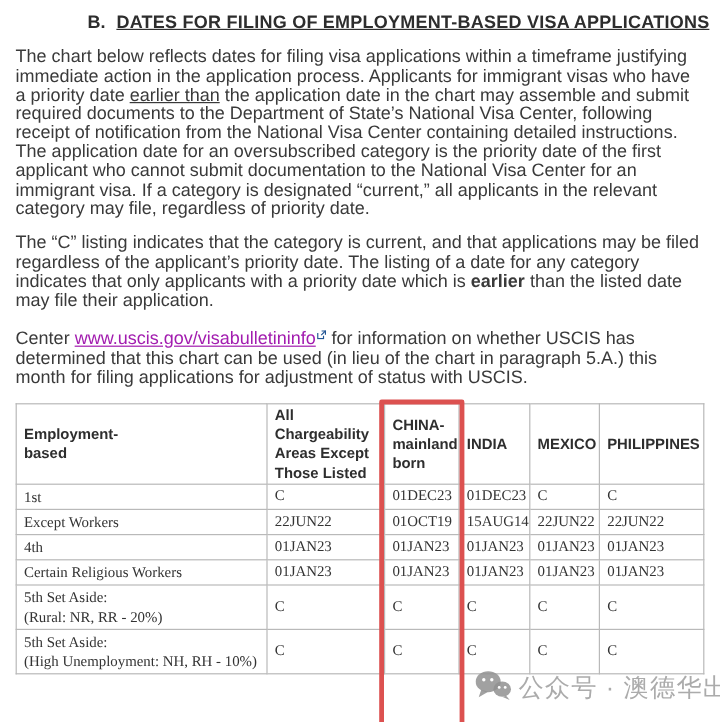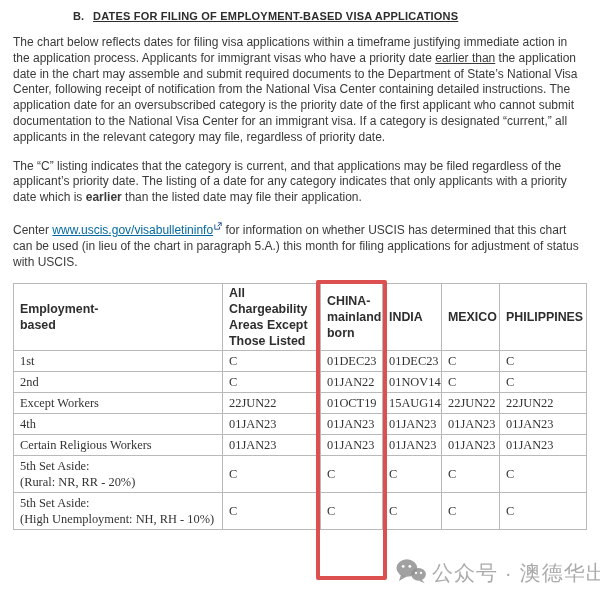--- a/index.html
+++ b/index.html
@@ -3,32 +3,32 @@
 <meta charset="utf-8">
 <style>
   html,body { margin:0; padding:0; background:#ffffff; }
   .page {
     width:600px; height:602px; background:#ffffff; position:relative; overflow:hidden;
     font-family:"Liberation Sans", sans-serif; color:#3a3a3a;
   }
   .content { padding:8px 13px 0 13px; }
 
   .heading {
-    font-size:11px; font-weight:bold; color:#2d2d2d;
+    font-size:15px; font-weight:bold; color:#2d2d2d;
     margin:2px 0 13px 60px; white-space:nowrap;
   }
   .heading .heading-text { text-decoration:underline; margin-left:9px; letter-spacing:0.2px; }
 
   p.body-par {
-    margin:10px 0 13px 0; font-size:12px; line-height:15.8px; color:#3a3a3a;
+    margin:10px 0 13px 0; font-size:15px; line-height:15.8px; color:#3a3a3a;
     width:574px;
   }
   .u { text-decoration:underline; }
   .b { font-weight:bold; }
-  .link { color:#0369a1; text-decoration:underline; cursor:pointer; }
+  .link { color:#a21caf; text-decoration:underline; cursor:pointer; }
   .ext-icon { display:inline-block; vertical-align:4px; margin-left:1px; }
 
   .table-wrap { position:relative; width:573px; }
   table.visa {
     border-collapse:collapse; table-layout:fixed; width:573px;
     font-size:12.4px; color:#333333;
   }
   .visa th, .visa td {
     border:1px solid #b9b9b9; padding:1px 6px; text-align:left;
     vertical-align:middle; overflow:hidden;
@@ -102,28 +102,20 @@
         <tbody>
             <tr>
               <td class="cat">1st</td>
               <td>C</td>
               <td>01DEC23</td>
               <td>01DEC23</td>
               <td>C</td>
               <td>C</td>
             </tr>
             <tr>
-              <td class="cat">2nd</td>
-              <td>C</td>
-              <td>01JAN22</td>
-              <td>01NOV14</td>
-              <td>C</td>
-              <td>C</td>
-            </tr>
-            <tr>
               <td class="cat">Except Workers</td>
               <td>22JUN22</td>
               <td>01OCT19</td>
               <td>15AUG14</td>
               <td>22JUN22</td>
               <td>22JUN22</td>
             </tr>
             <tr>
               <td class="cat">4th</td>
               <td>01JAN23</td>

